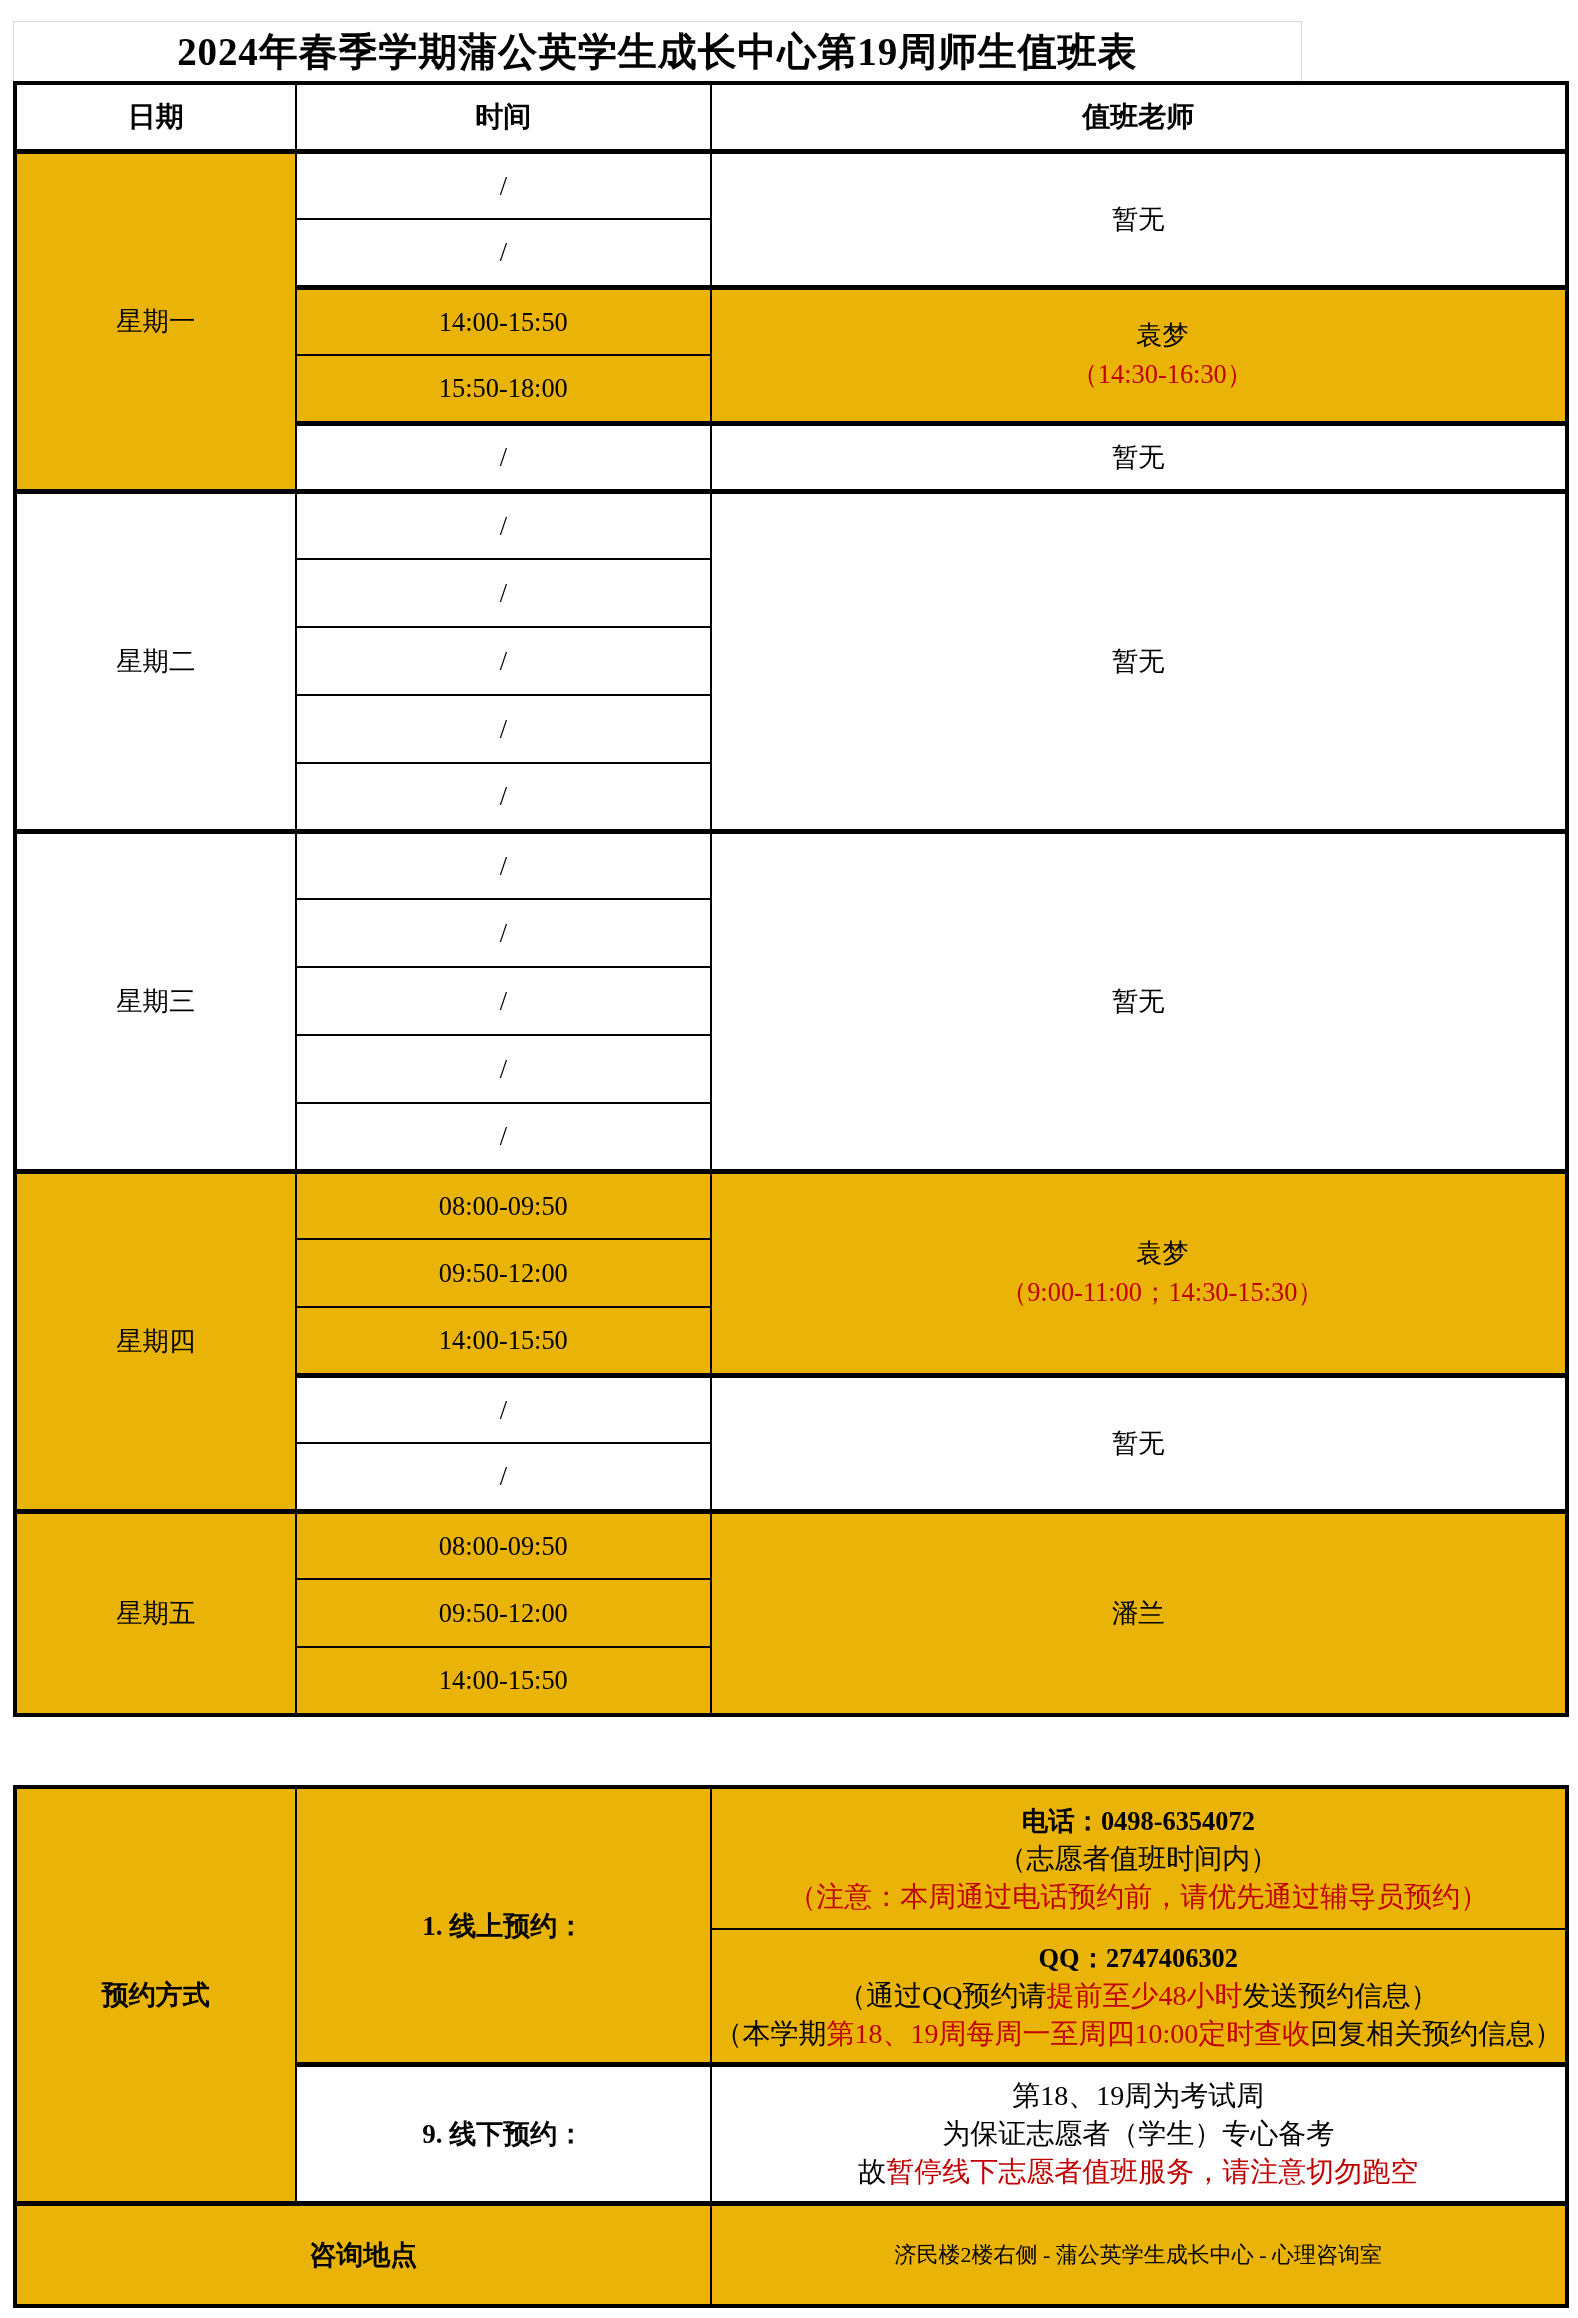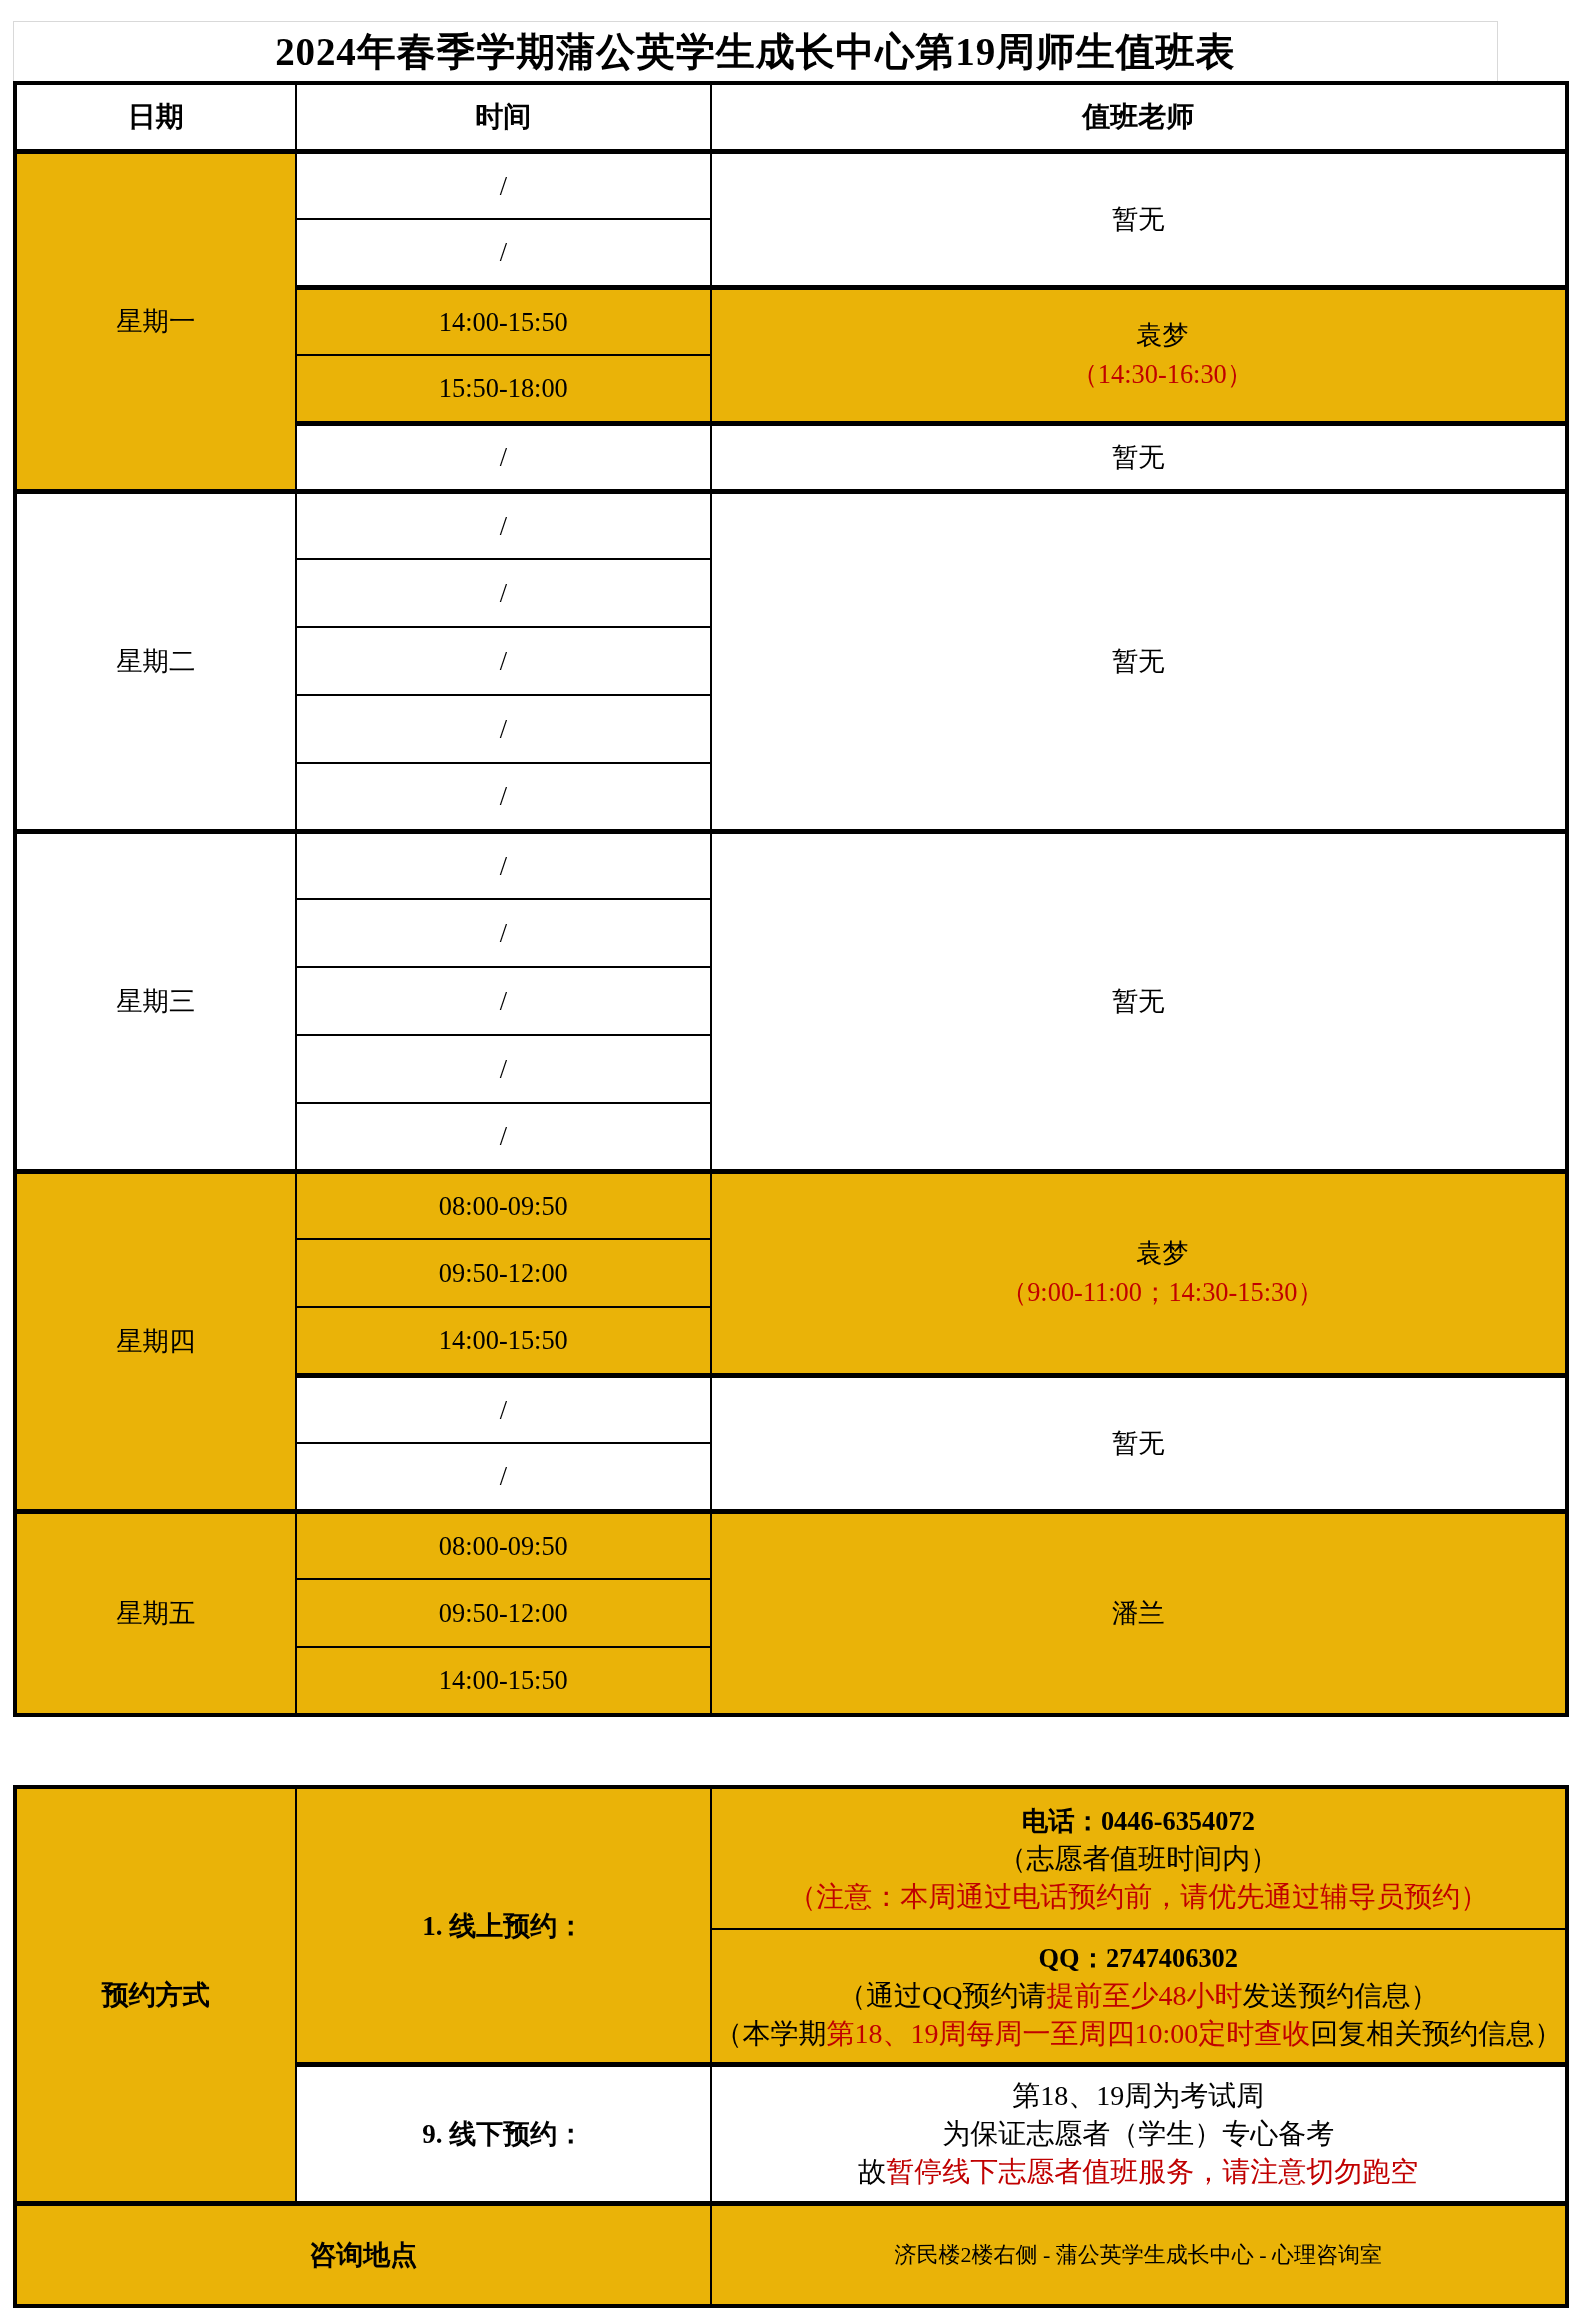--- a/index.html
+++ b/index.html
@@ -4,21 +4,21 @@
 <style>
   html,body{margin:0;padding:0;background:#ffffff;}
   body{
     width:1578px;height:2319px;overflow:hidden;
     font-family:"Liberation Serif","DejaVu Serif",serif;
     color:#000;
     -webkit-font-smoothing:antialiased;
   }
   .title-bar{
     box-sizing:border-box;
-    width:1485px;height:60px;
+    width:1289px;height:60px;
     margin:21.3px 0 0 12.8px;
     border:1.7px solid #d9d9d9;border-bottom:none;
     display:flex;align-items:center;justify-content:center;
     font-size:39px;font-weight:bold;letter-spacing:0.9px;
     background:#ffffff;
   }
   table.sched, table.booking{
     border-collapse:collapse;
     table-layout:fixed;
     margin-left:12.8px;
@@ -171,21 +171,21 @@
       <col style="width:281px">
       <col style="width:415px">
       <col style="width:856px">
     </colgroup>
 
   <tbody>
       <tr class="hA">
     <td class="green blabel" rowspan="3">预约方式</td>
     <td class="green blabel" rowspan="2">1. 线上预约：</td>
     <td class="green note-cell">
-      <div class="hline">电话：0446-6354072</div>
+      <div class="hline">电话：0498-6354072</div>
       <div class="nline">（志愿者值班时间内）</div>
       <div class="nline red">（注意：本周通过电话预约前，请优先通过辅导员预约）</div>
     </td>
   </tr>
   <tr class="hB">
     <td class="green note-cell">
       <div class="hline">QQ：2747406302</div>
       <div class="nline"><span>（通过QQ预约请</span><span class="red">提前至少48小时</span><span>发送预约信息）</span></div>
       <div class="nline"><span>（本学期</span><span class="red">第18、19周每周一至周四10:00定时查收</span><span>回复相关预约信息）</span></div>
     </td>

